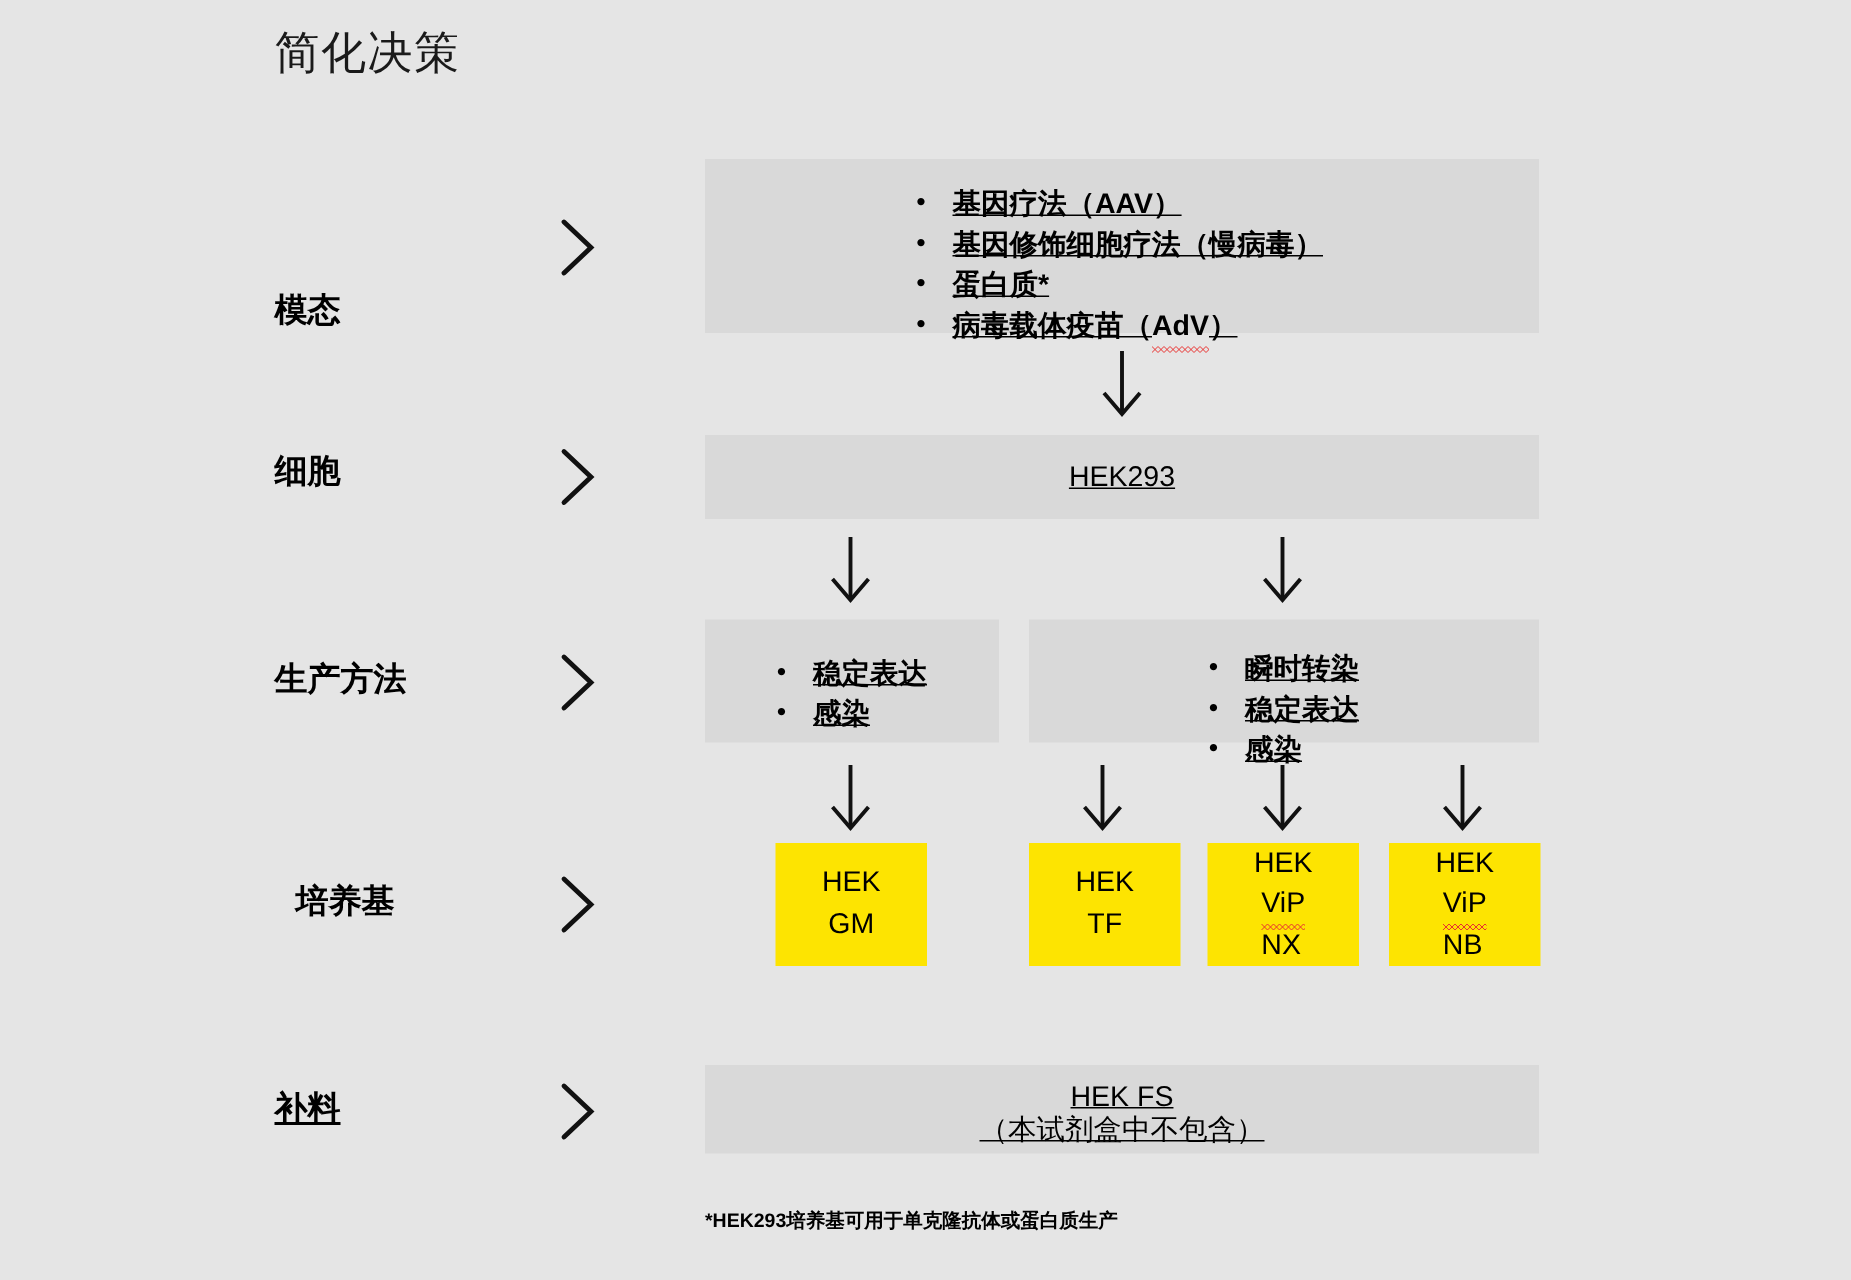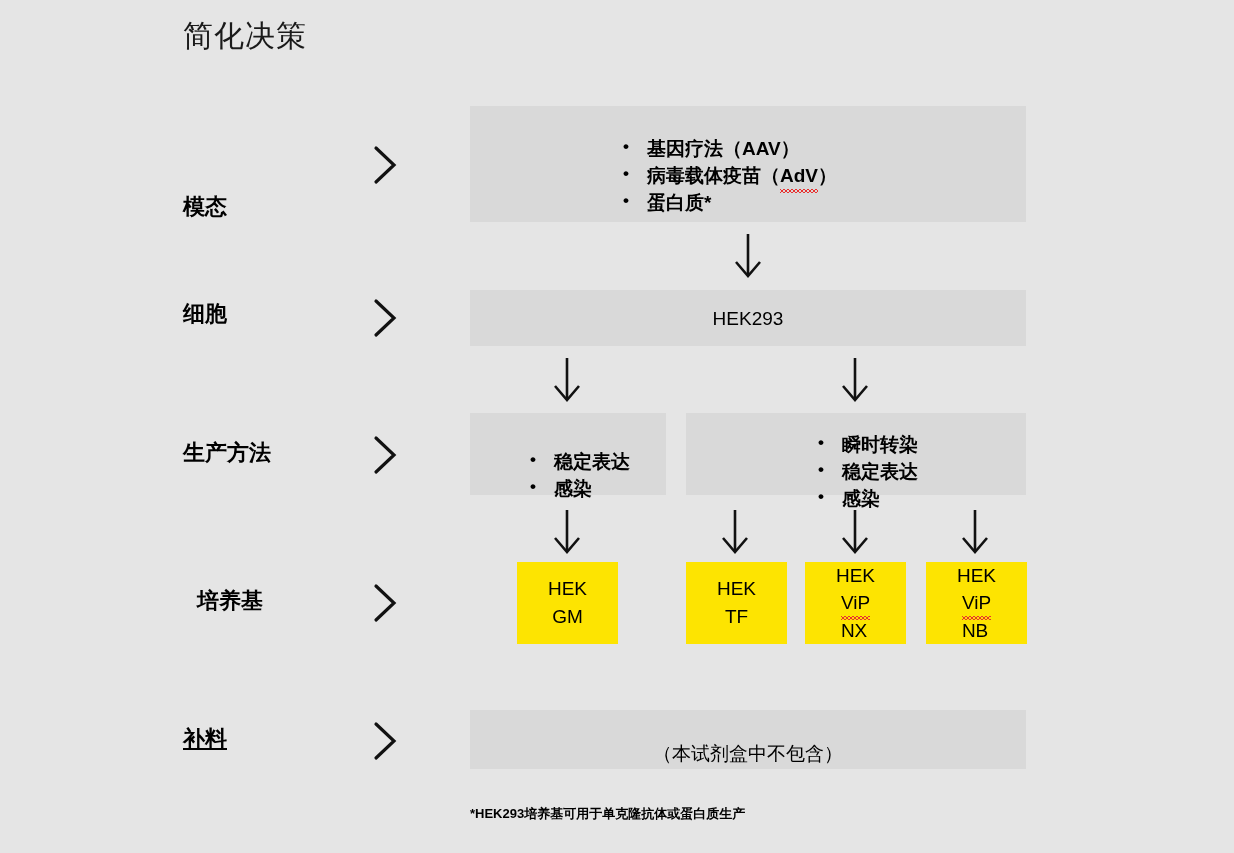--- a/index.html
+++ b/index.html
@@ -65,23 +65,24 @@
     justify-content: center;
     font-size: 19px;
     font-weight: 400;
     line-height: 1.45;
     color: #000;
   }
   .ybox span { display: block; }
 
   
   ul.bl {
-    margin: 16px;
+    margin: 4px;
     padding: 0;
     list-style: none;
+    text-decoration: underline;
   }
   ul.bl li {
     position: relative;
     padding-left: 26px;
     font-size: 19px;
     font-weight: 700;
     line-height: 1.42;
     color: #000;
     white-space: nowrap;
   }
@@ -93,20 +94,21 @@
     font-size: 17px;
   }
 
   .center-text {
     position: absolute;
     width: 100%;
     text-align: center;
     font-size: 19px;
     line-height: 1.5;
     color: #000;
+    text-decoration: underline;
   }
 
   
   .arrow {
     position: absolute;
     width: 30px;
     height: 48px;
   }
   .arrow svg { display: block; width: 100%; height: 100%; }
 
@@ -148,22 +150,23 @@
   <div class="row-label" style="left:183px; top:152px;margin-top:44px;">模态</div>
   <div class="chevron" style="left:368px; top:142px;">
     <svg viewBox="0 0 34 46" xmlns="http://www.w3.org/2000/svg">
       <polyline points="8,6 26,23 8,40" fill="none" stroke="#111" stroke-width="3.2" stroke-linecap="round" stroke-linejoin="miter"></polyline>
     </svg>
   </div>
 
   <div class="gbox" style="left:470px; top:106px; width:556px; height:116px;">
     <ul class="bl" style="position:absolute; left:135px; top:14px;">
       <li>基因疗法（AAV）</li>
+      <li>基因修饰细胞疗法（慢病毒）</li>
+      <li>蛋白质*</li>
       <li>病毒载体疫苗（<span class="sq">AdV</span>）</li>
-      <li>蛋白质*</li>
     </ul>
   </div>
 
   <div class="arrow" style="left:733px; top:232px;">
     <svg viewBox="0 0 30 48" xmlns="http://www.w3.org/2000/svg">
       <line x1="15" y1="2" x2="15" y2="42" stroke="#111" stroke-width="2.6"></line>
       <polyline points="3,30 15,44 27,30" fill="none" stroke="#111" stroke-width="2.6" stroke-linecap="butt" stroke-linejoin="miter"></polyline>
     </svg>
   </div>
 
@@ -199,21 +202,21 @@
   </div>
 
   <div class="gbox" style="left:470px; top:413px; width:196px; height:82px;">
     <ul class="bl" style="position:absolute; left:42px; top:20px;">
       <li>稳定表达</li>
       <li>感染</li>
     </ul>
   </div>
 
   <div class="gbox" style="left:686px; top:413px; width:340px; height:82px;">
-    <ul class="bl" style="position:absolute; left:114px; top:3px;">
+    <ul class="bl" style="position:absolute; left:114px; top:17px;">
       <li>瞬时转染</li>
       <li>稳定表达</li>
       <li>感染</li>
     </ul>
   </div>
 
   <div class="arrow" style="left:552px; top:508px;">
     <svg viewBox="0 0 30 48" xmlns="http://www.w3.org/2000/svg">
       <line x1="15" y1="2" x2="15" y2="42" stroke="#111" stroke-width="2.6"></line>
       <polyline points="3,30 15,44 27,30" fill="none" stroke="#111" stroke-width="2.6"></polyline>
@@ -266,18 +269,19 @@
   </div>
 
   <div class="row-label" style="left:183px; top:728px;text-decoration:underline;">补料</div>
   <div class="chevron" style="left:368px; top:718px;">
     <svg viewBox="0 0 34 46" xmlns="http://www.w3.org/2000/svg">
       <polyline points="8,6 26,23 8,40" fill="none" stroke="#111" stroke-width="3.2" stroke-linecap="round" stroke-linejoin="miter"></polyline>
     </svg>
   </div>
 
   <div class="gbox" style="left:470px; top:710px; width:556px; height:59px;">
+    <div class="center-text" style="top:8px;">HEK FS</div>
     <div class="center-text" style="top:30px;">（本试剂盒中不包含）</div>
   </div>
 
   <div class="footnote" style="left:470px; top:805px;">*HEK293培养基可用于单克隆抗体或蛋白质生产</div>
 
 </div>
 
 </body></html>

